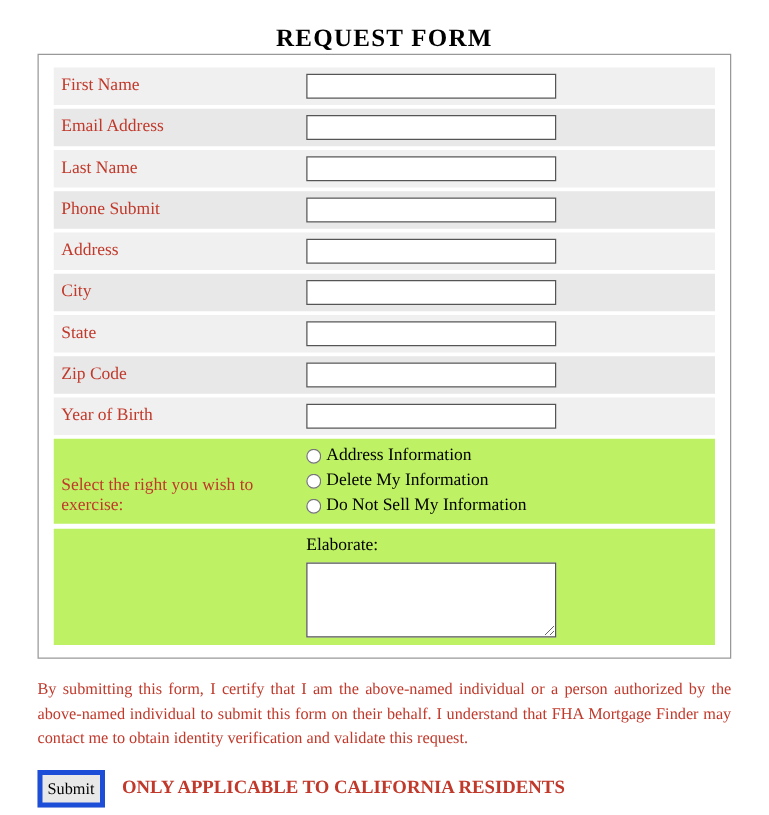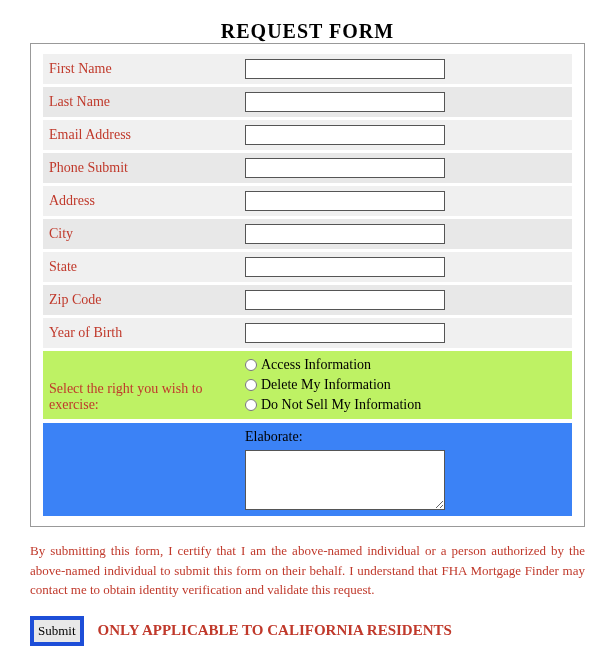--- a/index.html
+++ b/index.html
@@ -94,21 +94,21 @@
     .rights-options input[type="radio"] {
       margin: 0;
       width: 12px;
       height: 12px;
     }
 
     .elaborate-row {
       display: flex;
       flex-direction: column;
       padding: 6px 2px;
-      background: #3b82f6;
+      background: #bef264;
       margin-top: 4px;
     }
 
     .elaborate-label {
       font-size: 14px;
       color: #000;
       margin-left: 200px;
       margin-bottom: 5px;
     }
 
@@ -158,26 +158,26 @@
 <h1>REQUEST FORM</h1>
 
 <div class="form-container">
 
   <div id="fields-container">
       <div class="form-row">
         <label for="input-first-name">First Name</label>
         <input type="text" id="input-first-name" style="">
       </div>
       <div class="form-row">
+        <label for="input-email-address">Email Address</label>
+        <input type="text" id="input-email-address" style="">
+      </div>
+      <div class="form-row">
         <label for="input-last-name">Last Name</label>
         <input type="text" id="input-last-name" style="">
-      </div>
-      <div class="form-row">
-        <label for="input-email-address">Email Address</label>
-        <input type="text" id="input-email-address" style="">
       </div>
       <div class="form-row">
         <label for="input-phone-number">Phone Submit</label>
         <input type="text" id="input-phone-number" style="">
       </div>
       <div class="form-row">
         <label for="input-address">Address</label>
         <input type="text" id="input-address" style="">
       </div>
       <div class="form-row">
@@ -196,21 +196,21 @@
         <label for="input-year-of-birth">Year of Birth</label>
         <input type="text" id="input-year-of-birth" style="">
       </div>
     </div>
 
   <div class="rights-row">
     <span class="rights-label">Select the right you wish to exercise:</span>
     <div class="rights-options">
       <label>
         <input type="radio" name="rights" style="">
-        <span>Access Information</span>
+        <span>Address Information</span>
       </label>
       <label>
         <input type="radio" name="rights" style="">
         <span>Delete My Information</span>
       </label>
       <label>
         <input type="radio" name="rights" style="">
         <span>Do Not Sell My Information</span>
       </label>
     </div>

